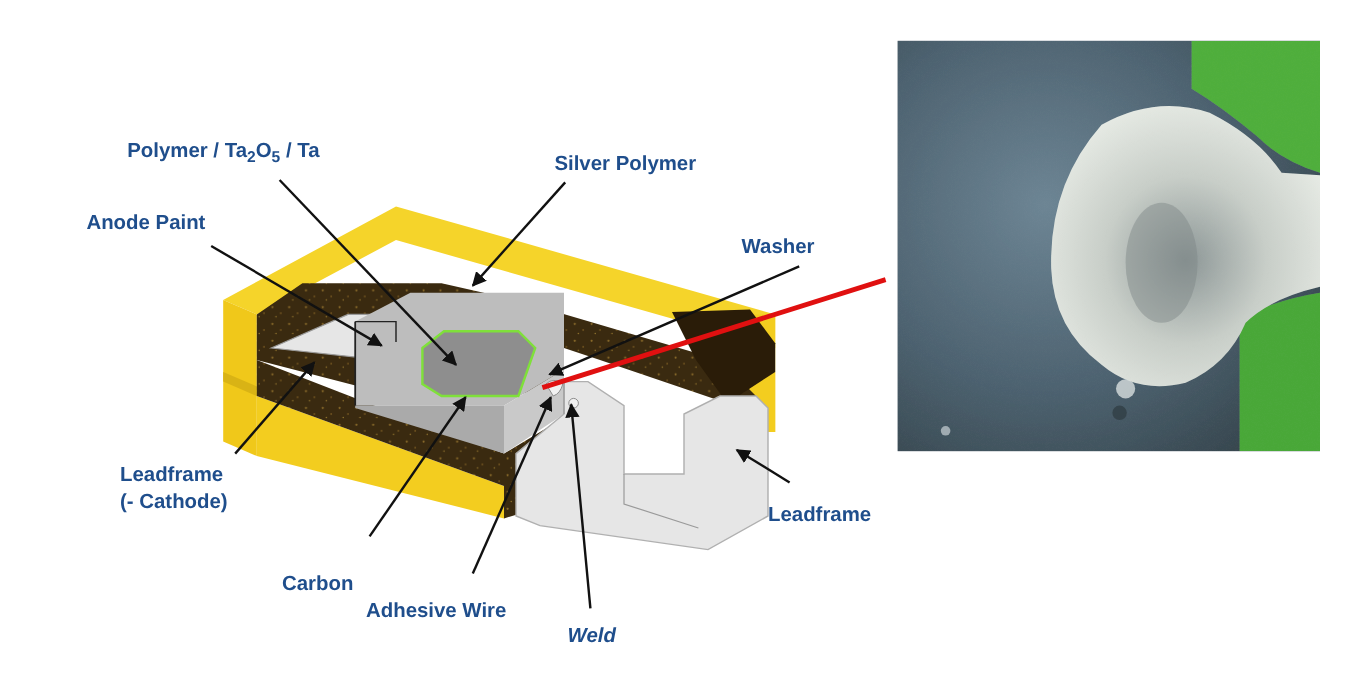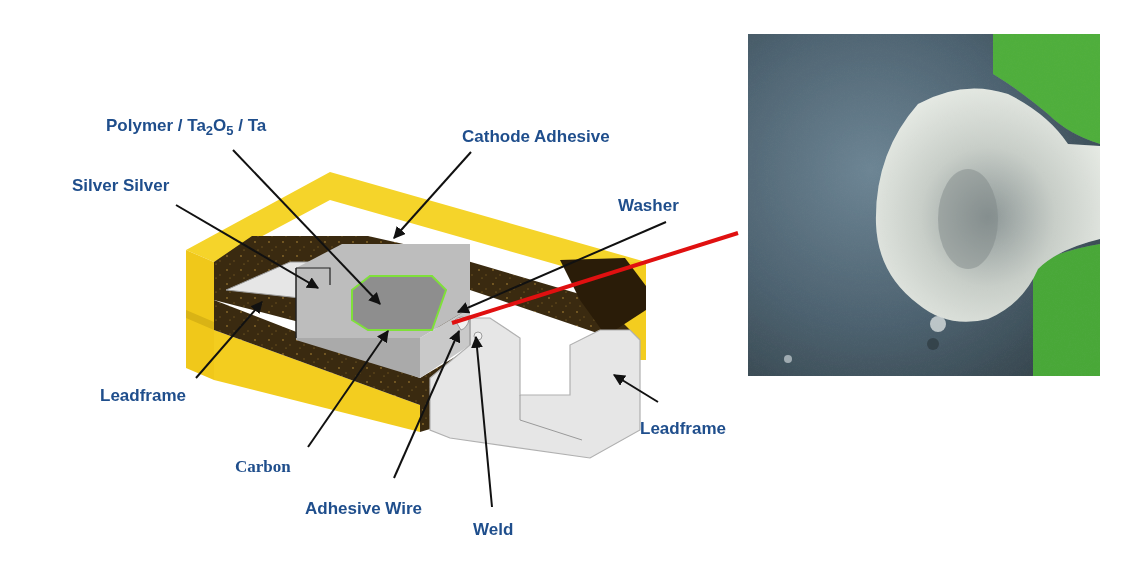--- a/index.html
+++ b/index.html
@@ -114,25 +114,26 @@
 
     <circle cx="190" cy="290" r="8" fill="#d8dede" opacity="0.8"></circle>
     <circle cx="40" cy="325" r="4" fill="#c8d0d4" opacity="0.7"></circle>
     <circle cx="185" cy="310" r="6" fill="#2e3a40" opacity="0.7"></circle>
   </svg>
 </div>
 
 <div class="label" style="left:106px; top:115px;text-align:center;">
   <span>Polymer / Ta</span><sub>2</sub><span>O</span><sub>5</sub><span style="white-space:pre"> / Ta</span>
 </div>
-<div class="label" style="left:462px; top:126px;">Cathode Adhesive</div>
-<div class="label" style="left:72px; top:175px;">Silver Silver</div>
+<div class="label" style="left:462px; top:126px;">Silver Polymer</div>
+<div class="label" style="left:72px; top:175px;">Anode Paint</div>
 <div class="label" style="left:618px; top:195px;">Washer</div>
 
 <div class="label center" style="left:100px; top:385px; width:120px;">
   <div>Leadframe</div>
+  <div>(- Cathode)</div>
 </div>
-<div class="label" style="left:235px; top:456px;font-family:Liberation Serif, serif;">Carbon</div>
+<div class="label" style="left:235px; top:476px;">Carbon</div>
 <div class="label" style="left:305px; top:498px;">Adhesive Wire</div>
-<div class="label" style="left:473px; top:519px;">Weld</div>
+<div class="label" style="left:473px; top:519px;font-style:italic;">Weld</div>
 <div class="label center" style="left:640px; top:418px; width:120px;">
   <div>Leadframe</div>
 </div>
 
 </body></html>

